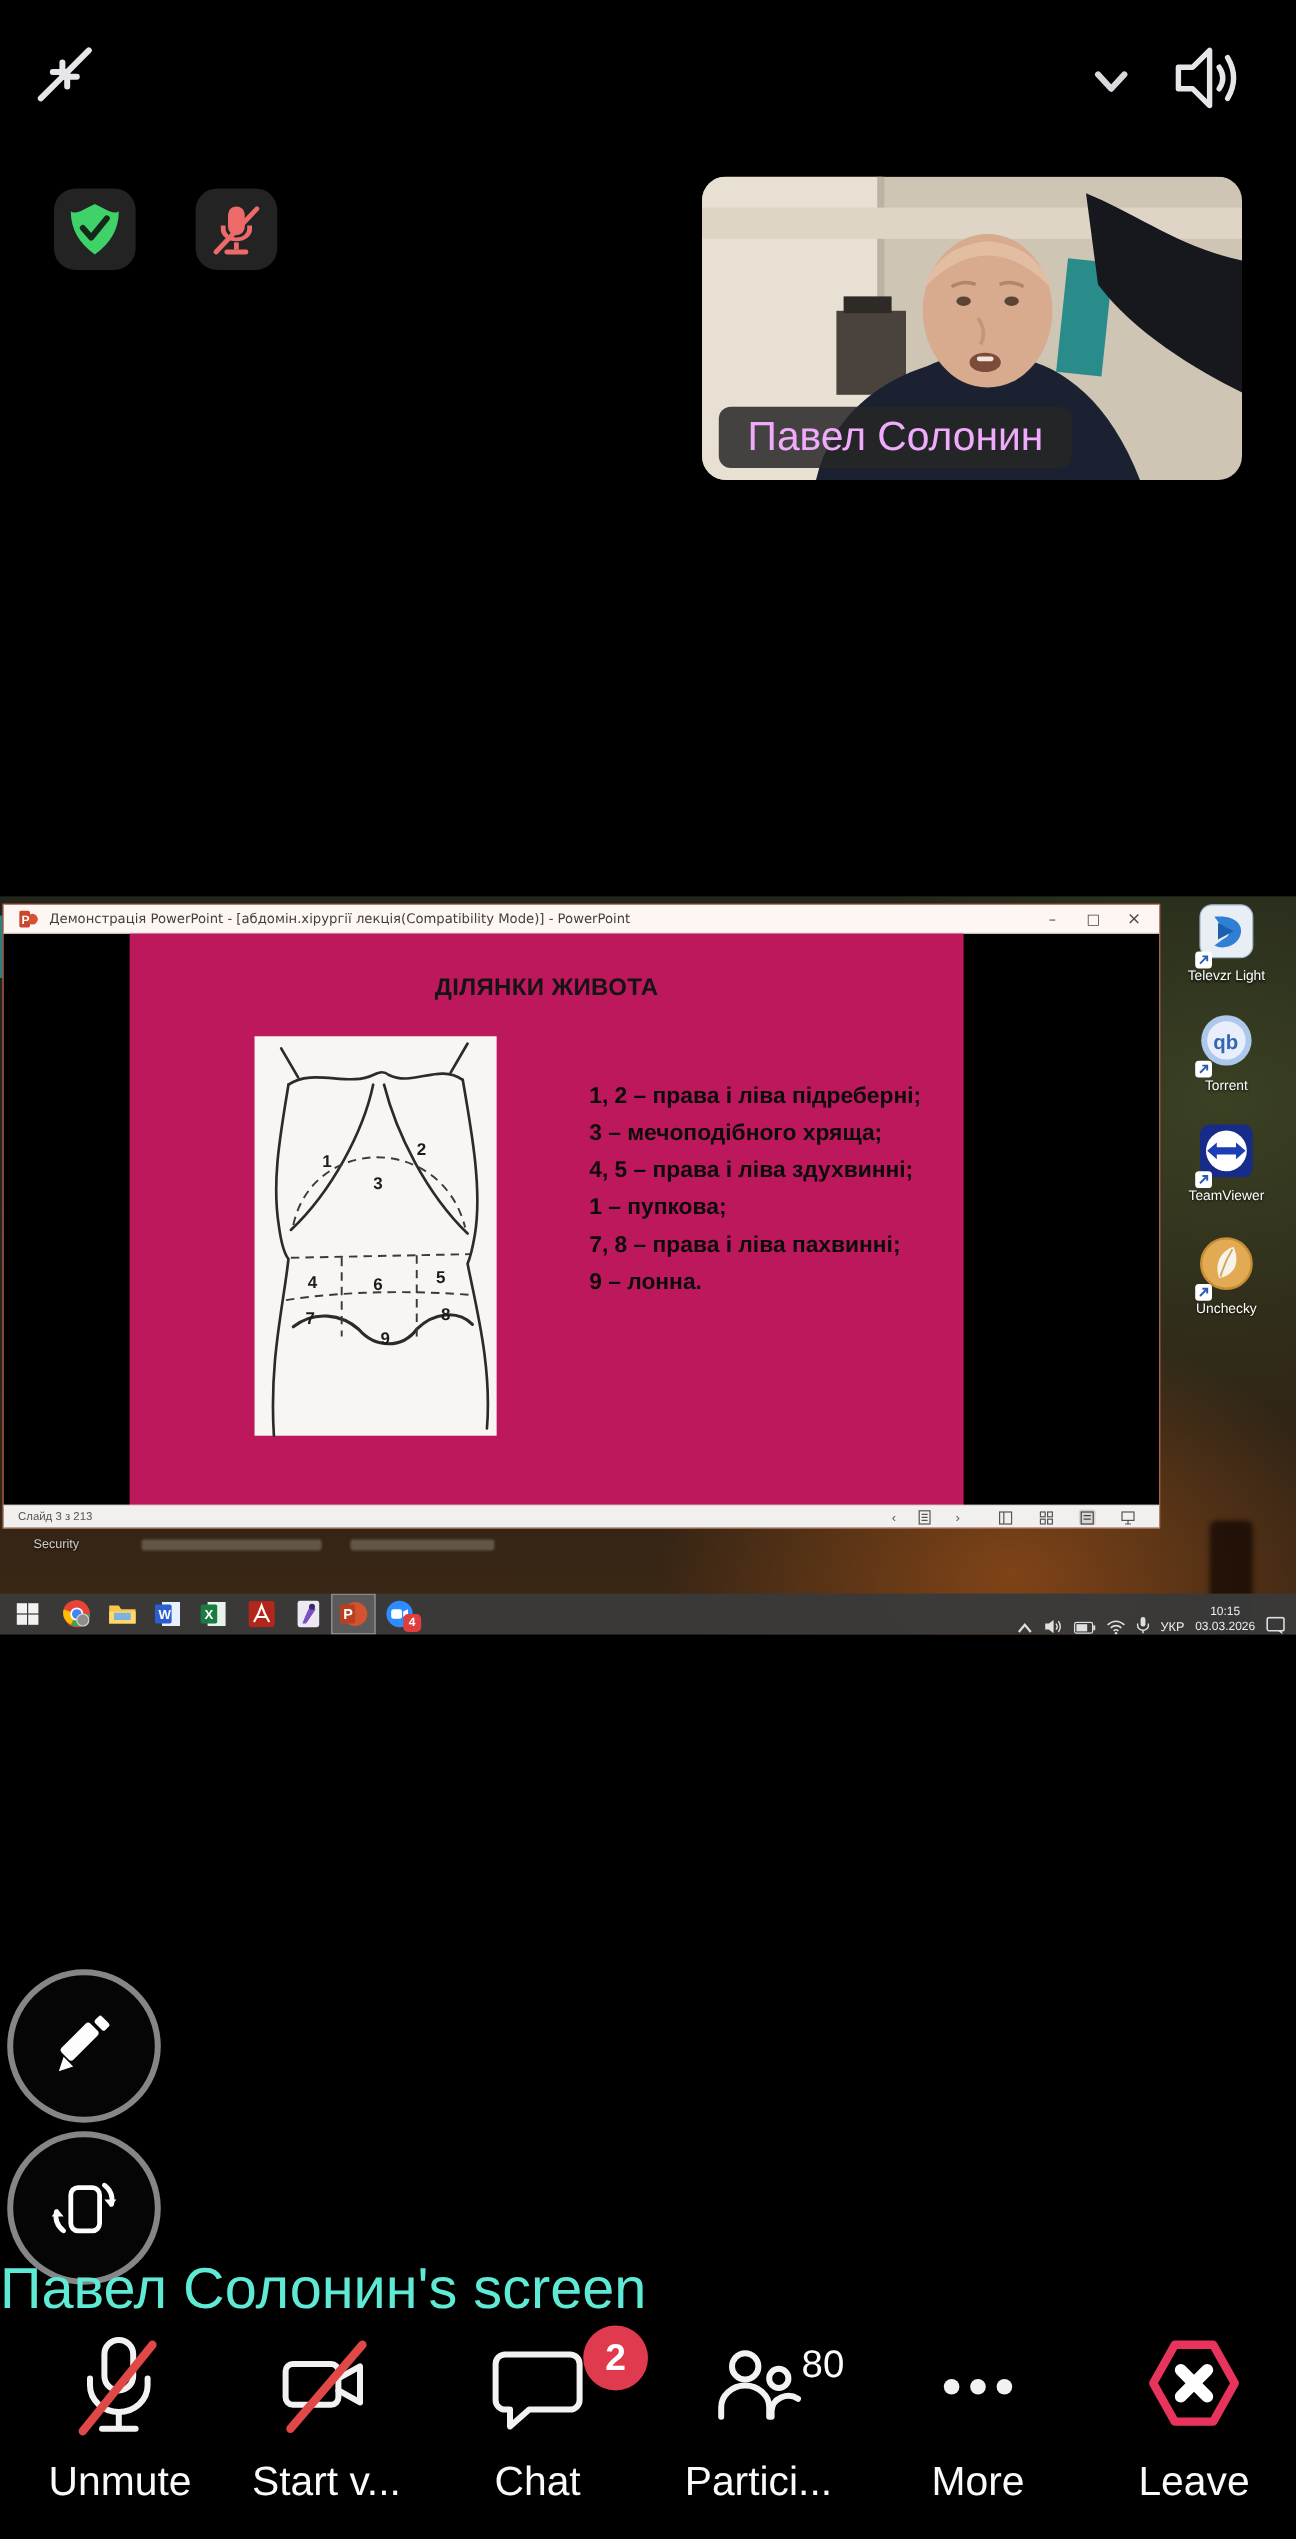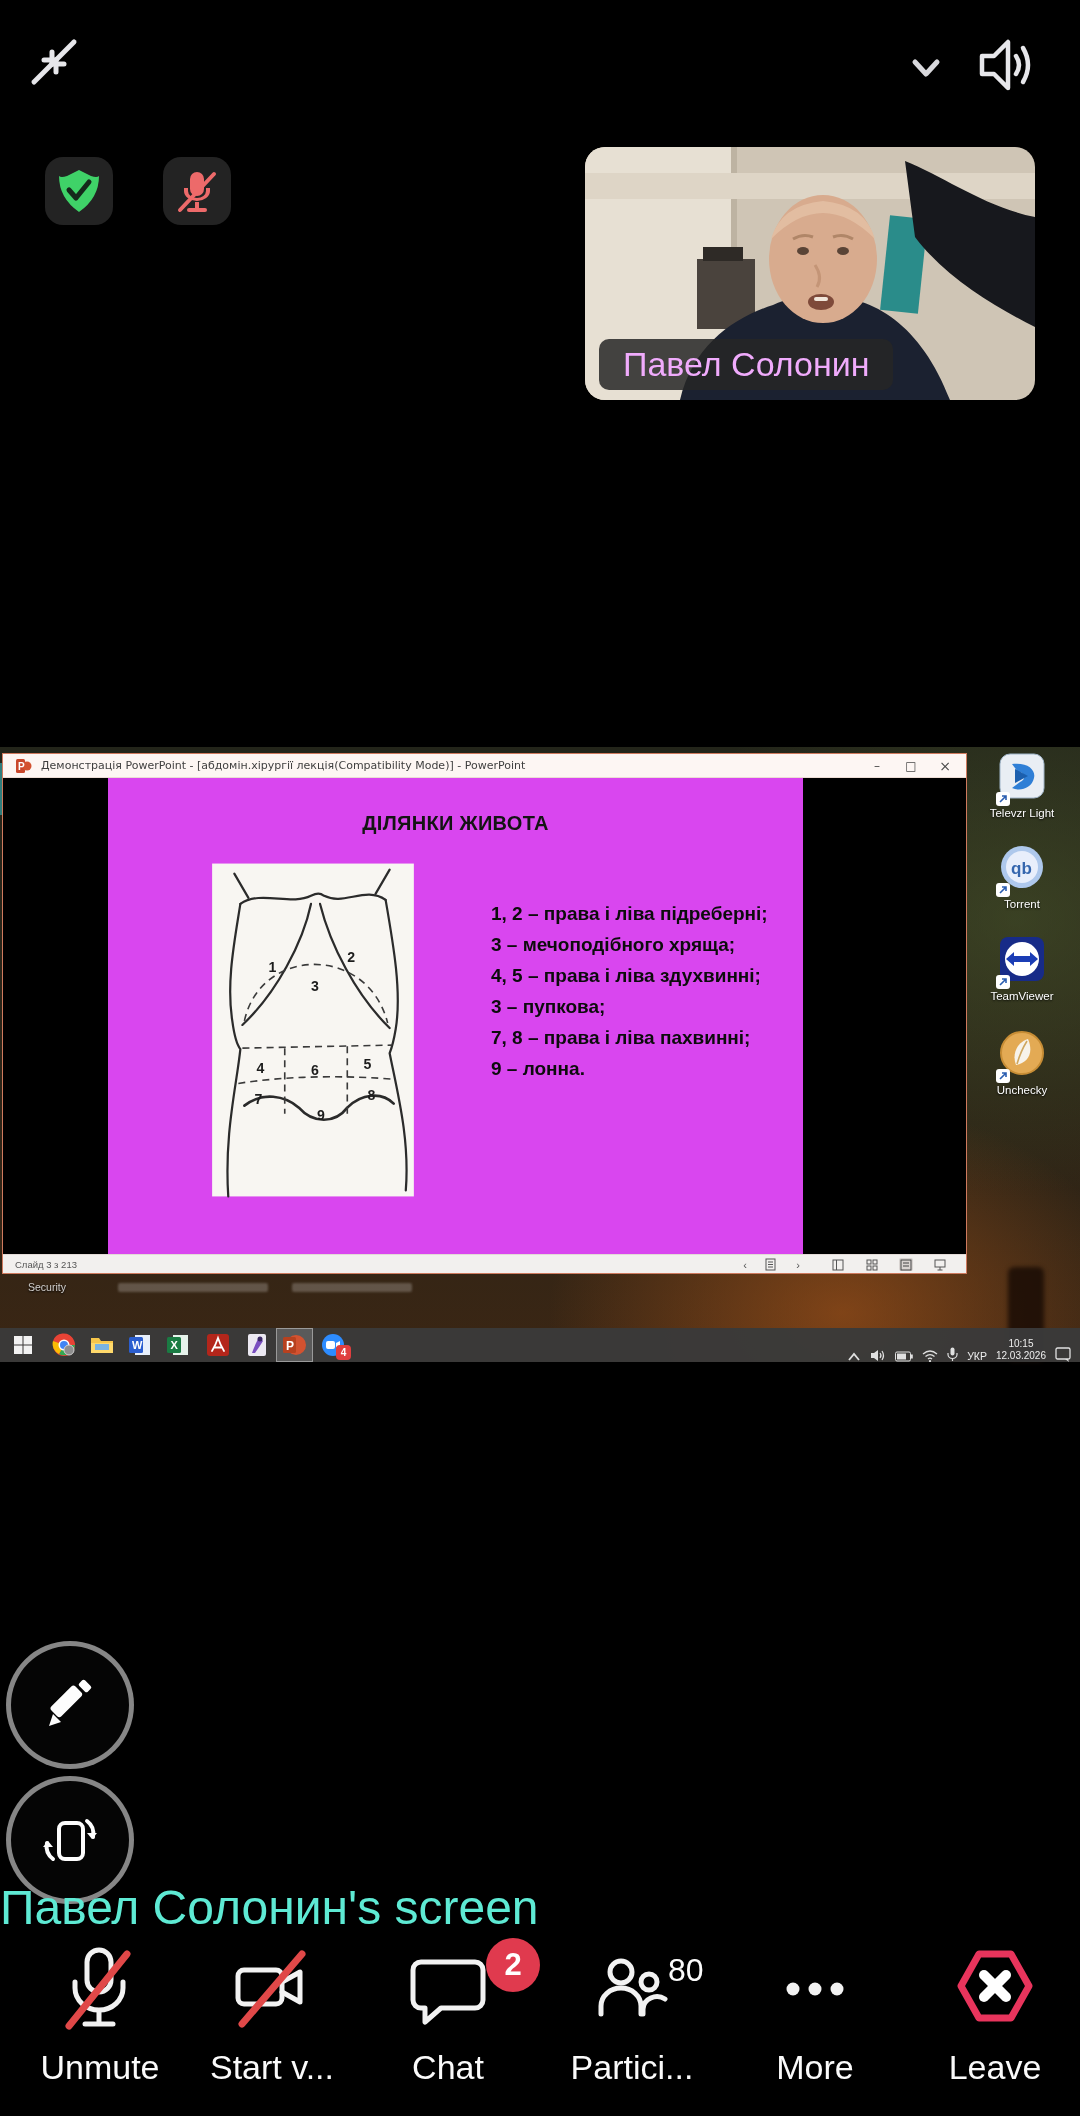--- a/index.html
+++ b/index.html
@@ -26,21 +26,21 @@
       linear-gradient(180deg,#23251a 0%,#2a2417 55%,#3b2614 100%);}
   .teal-sliver{left:0;top:16px;width:7px;height:52px;background:#2f7d7c;}
   .stalk{left:1008px;top:520px;width:36px;height:95px;background:rgba(22,10,4,.8);border-radius:6px;filter:blur(2px);}
 
   
   .pptwin{left:2px;top:6px;width:965px;height:521px;background:#000;border:1px solid #cf7a5e;box-sizing:border-box;}
   .ppt-titlebar{left:0;top:0;width:100%;height:24px;background:#fdf6f3;border-bottom:1px solid #ecdcd4;box-sizing:border-box;}
   .ppt-title-text{left:38px;top:5px;font-size:11px;color:#3f3f3f;white-space:nowrap;font-family:"DejaVu Sans",sans-serif;}
   .wc{top:0;width:34px;height:23px;display:flex;align-items:center;justify-content:center;
       font-size:12px;color:#4a4a4a;font-family:"DejaVu Sans",sans-serif;}
-  .slide{left:105px;top:24px;width:695px;height:478px;background:#d946ef;}
+  .slide{left:105px;top:24px;width:695px;height:478px;background:#be185d;}
   .slide-title{left:0;top:34px;width:100%;text-align:center;font-size:20px;font-weight:bold;color:#141414;
                letter-spacing:.3px;}
   .legend{left:383px;top:120px;width:310px;font-size:19px;font-weight:bold;color:#0c0c0c;line-height:31px;}
   .ppt-status{left:0;bottom:0;width:100%;height:19px;background:#f2f0ee;border-top:1px solid #e2dad6;box-sizing:border-box;
               font-size:9.5px;color:#555;}
   .st-ico{top:3px;width:14px;height:13px;display:flex;align-items:center;justify-content:center;color:#555;font-size:11px;}
   .st-active{background:#d9d4d1;border-radius:2px;}
 
   
   .dicon{width:110px;text-align:center;}
@@ -196,21 +196,21 @@
             <text x="56" y="242">7</text>
             <text x="168" y="238">8</text>
             <text x="118" y="258">9</text>
           </g>
         </svg>
 
         <div class="abs legend">
           <div>1, 2 – права і ліва підреберні;</div>
           <div>3 – мечоподібного хряща;</div>
           <div>4, 5 – права і ліва здухвинні;</div>
-          <div>3 – пупкова;</div>
+          <div>1 – пупкова;</div>
           <div>7, 8 – права і ліва пахвинні;</div>
           <div>9 – лонна.</div>
         </div>
       </div>
 
       <div class="abs ppt-status">
         <div class="abs" style="left:12px;top:4px;">Слайд 3 з 213</div>
         <div class="abs st-ico" style="left:735px;">‹</div>
         <div class="abs st-ico" style="left:760px;">
           <svg width="11" height="13" viewBox="0 0 11 13">
@@ -409,21 +409,21 @@
           <circle cx="8" cy="11" r="1.1" fill="#e0e0e0"></circle>
         </svg>
         <svg width="11" height="15" viewBox="0 0 11 15">
           <rect x="3.5" y="0.5" width="4" height="8" rx="2" fill="#e0e0e0"></rect>
           <path d="M1 6 v1.5 a4.5 4 0 0 0 9 0 V6" stroke="#e0e0e0" fill="none" stroke-width="1.2"></path>
           <line x1="5.5" y1="12" x2="5.5" y2="14" stroke="#e0e0e0" stroke-width="1.2"></line>
         </svg>
         <span class="tray-txt">УКР</span>
         <span class="clock">
           <span>10:15</span><br>
-          <span>12.03.2026</span>
+          <span>03.03.2026</span>
         </span>
         <svg width="17" height="15" viewBox="0 0 17 15">
           <rect x="1" y="1" width="14" height="11" rx="1.5" fill="none" stroke="#e0e0e0" stroke-width="1.3"></rect>
           <path d="M10 12 L14 15 L13 12 Z" fill="#e0e0e0"></path>
         </svg>
       </div>
     </div>
   </div>
 
   <div class="abs floatbtn" style="left:6px;top:1641px;">

